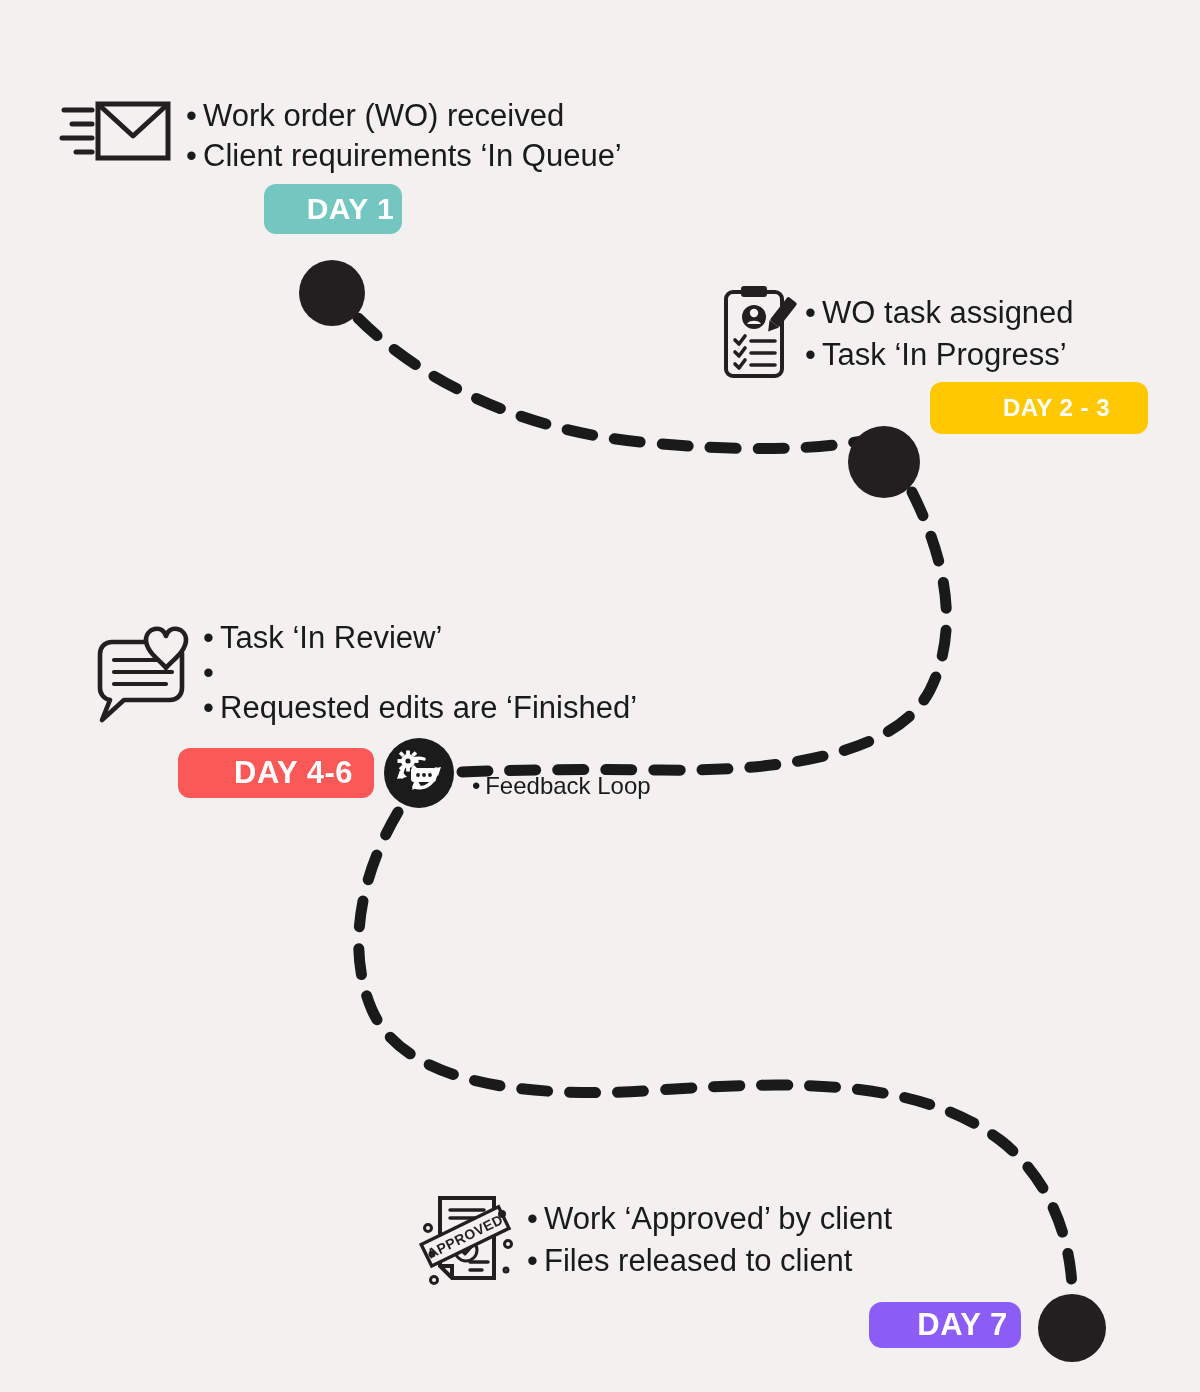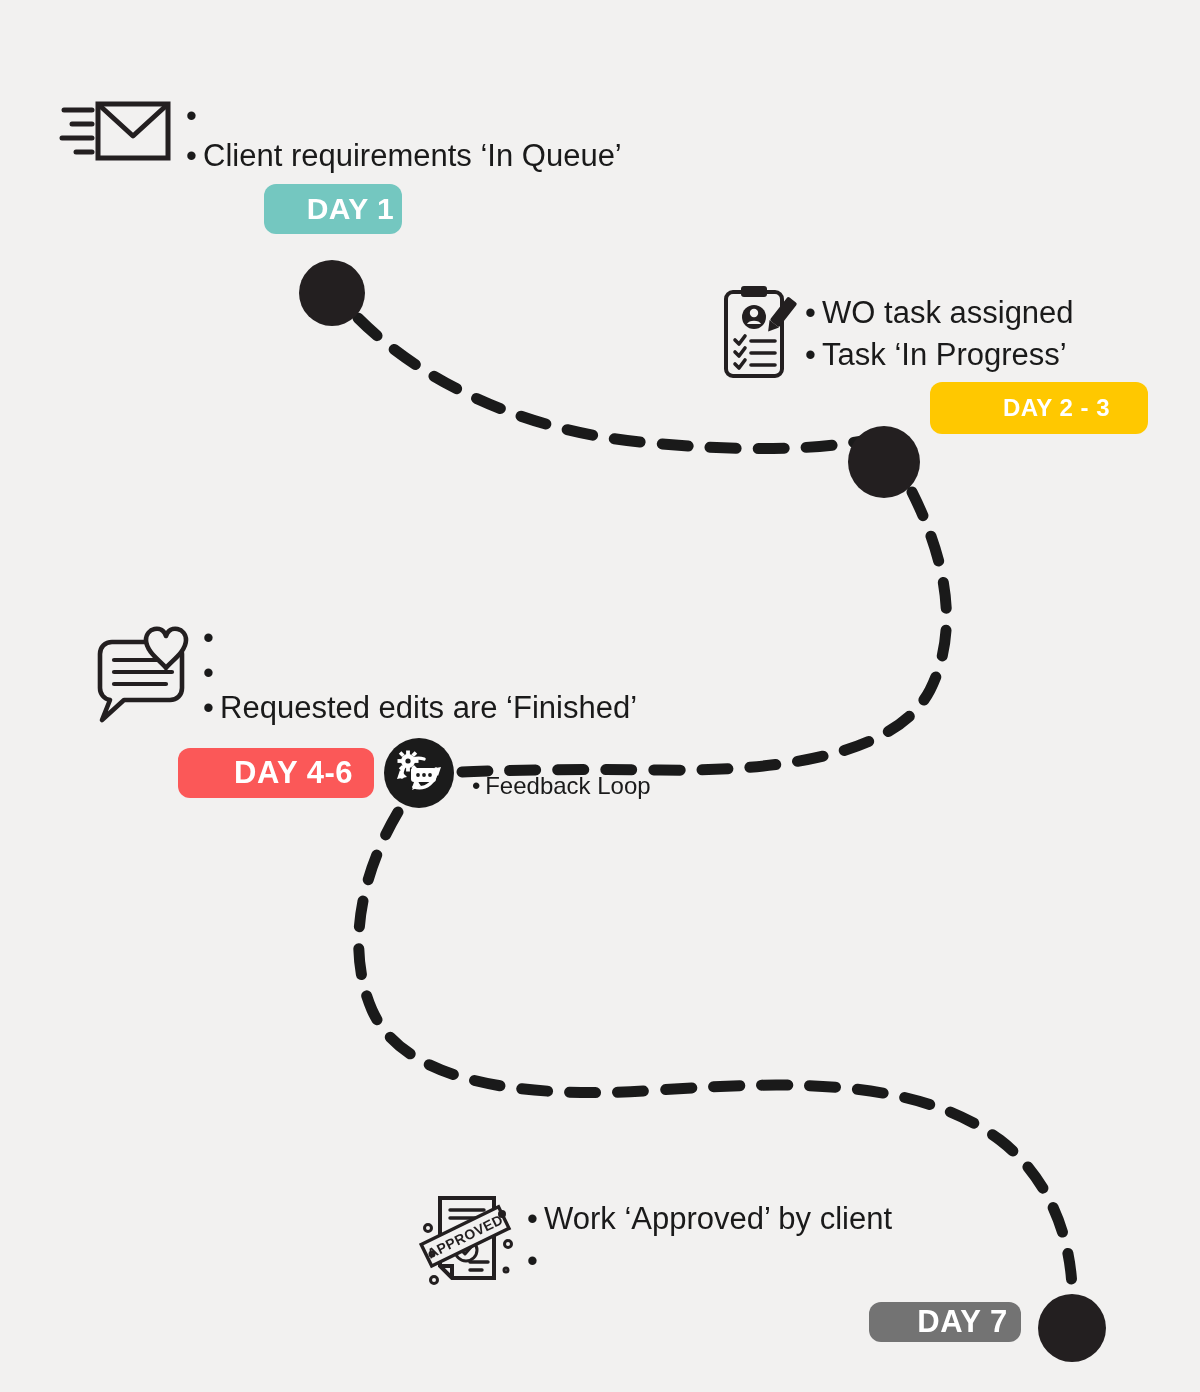--- a/index.html
+++ b/index.html
@@ -130,20 +130,21 @@
         <line x1="14" y1="54" x2="30" y2="54"></line>
       </g>
       <rect x="36" y="6" width="70" height="54" fill="none" stroke="#231f20" stroke-width="5"></rect>
       <polyline points="36,6 71,38 106,6" fill="none" stroke="#231f20" stroke-width="5" stroke-linejoin="round"></polyline>
     </svg>
   </div>
 
   <div class="bullets" style="left:186px; top:96px; font-size:31px; line-height:40px;">
     <div class="bullet-line">
       <span class="bullet-dot">•</span>
+      <span>Work order (WO) received</span>
     </div>
     <div class="bullet-line">
       <span class="bullet-dot">•</span>
       <span>Client requirements ‘In Queue’</span>
     </div>
   </div>
 
   <div class="badge" id="badge-1" style="left:264px; top:184px; width:138px; height:50px; font-size:30px; background:#74c7c0;">
     <span>DAY 1</span>
   </div>
@@ -210,20 +211,21 @@
                C 62 6, 78 2, 82 14
                C 86 2, 102 6, 102 18
                C 102 30, 86 40, 82 46
                C 78 40, 62 30, 62 18 Z" fill="#f2f1f0" stroke="#231f20" stroke-width="4.6" stroke-linejoin="round"></path>
     </svg>
   </div>
 
   <div class="bullets" style="left:203px; top:620px; font-size:31px; line-height:35px;">
     <div class="bullet-line">
       <span class="bullet-dot">•</span>
+      <span>Task ‘In Review’</span>
     </div>
     <div class="bullet-line">
       <span class="bullet-dot">•</span>
     </div>
     <div class="bullet-line">
       <span class="bullet-dot">•</span>
       <span>Requested edits are ‘Finished’</span>
     </div>
   </div>
 
@@ -312,22 +314,23 @@
     </svg>
   </div>
 
   <div class="bullets" style="left:527px; top:1198px; font-size:31px; line-height:42px;">
     <div class="bullet-line">
       <span class="bullet-dot">•</span>
       <span>Work ‘Approved’ by client</span>
     </div>
     <div class="bullet-line">
       <span class="bullet-dot">•</span>
-    </div>
-  </div>
-
-  <div class="badge" id="badge-4" style="left:869px; top:1302px; width:152px; height:40px; font-size:31px; background:#737373;">
+      <span>Files released to client</span>
+    </div>
+  </div>
+
+  <div class="badge" id="badge-4" style="left:869px; top:1302px; width:152px; height:46px; font-size:31px; background:#8b5cf6;border-radius:13px;">
     <span>DAY 7</span>
   </div>
 
   <div class="node" style="left:1038px; top:1294px; width:68px; height:68px;"></div>
 
 </div>
 
 </body></html>

